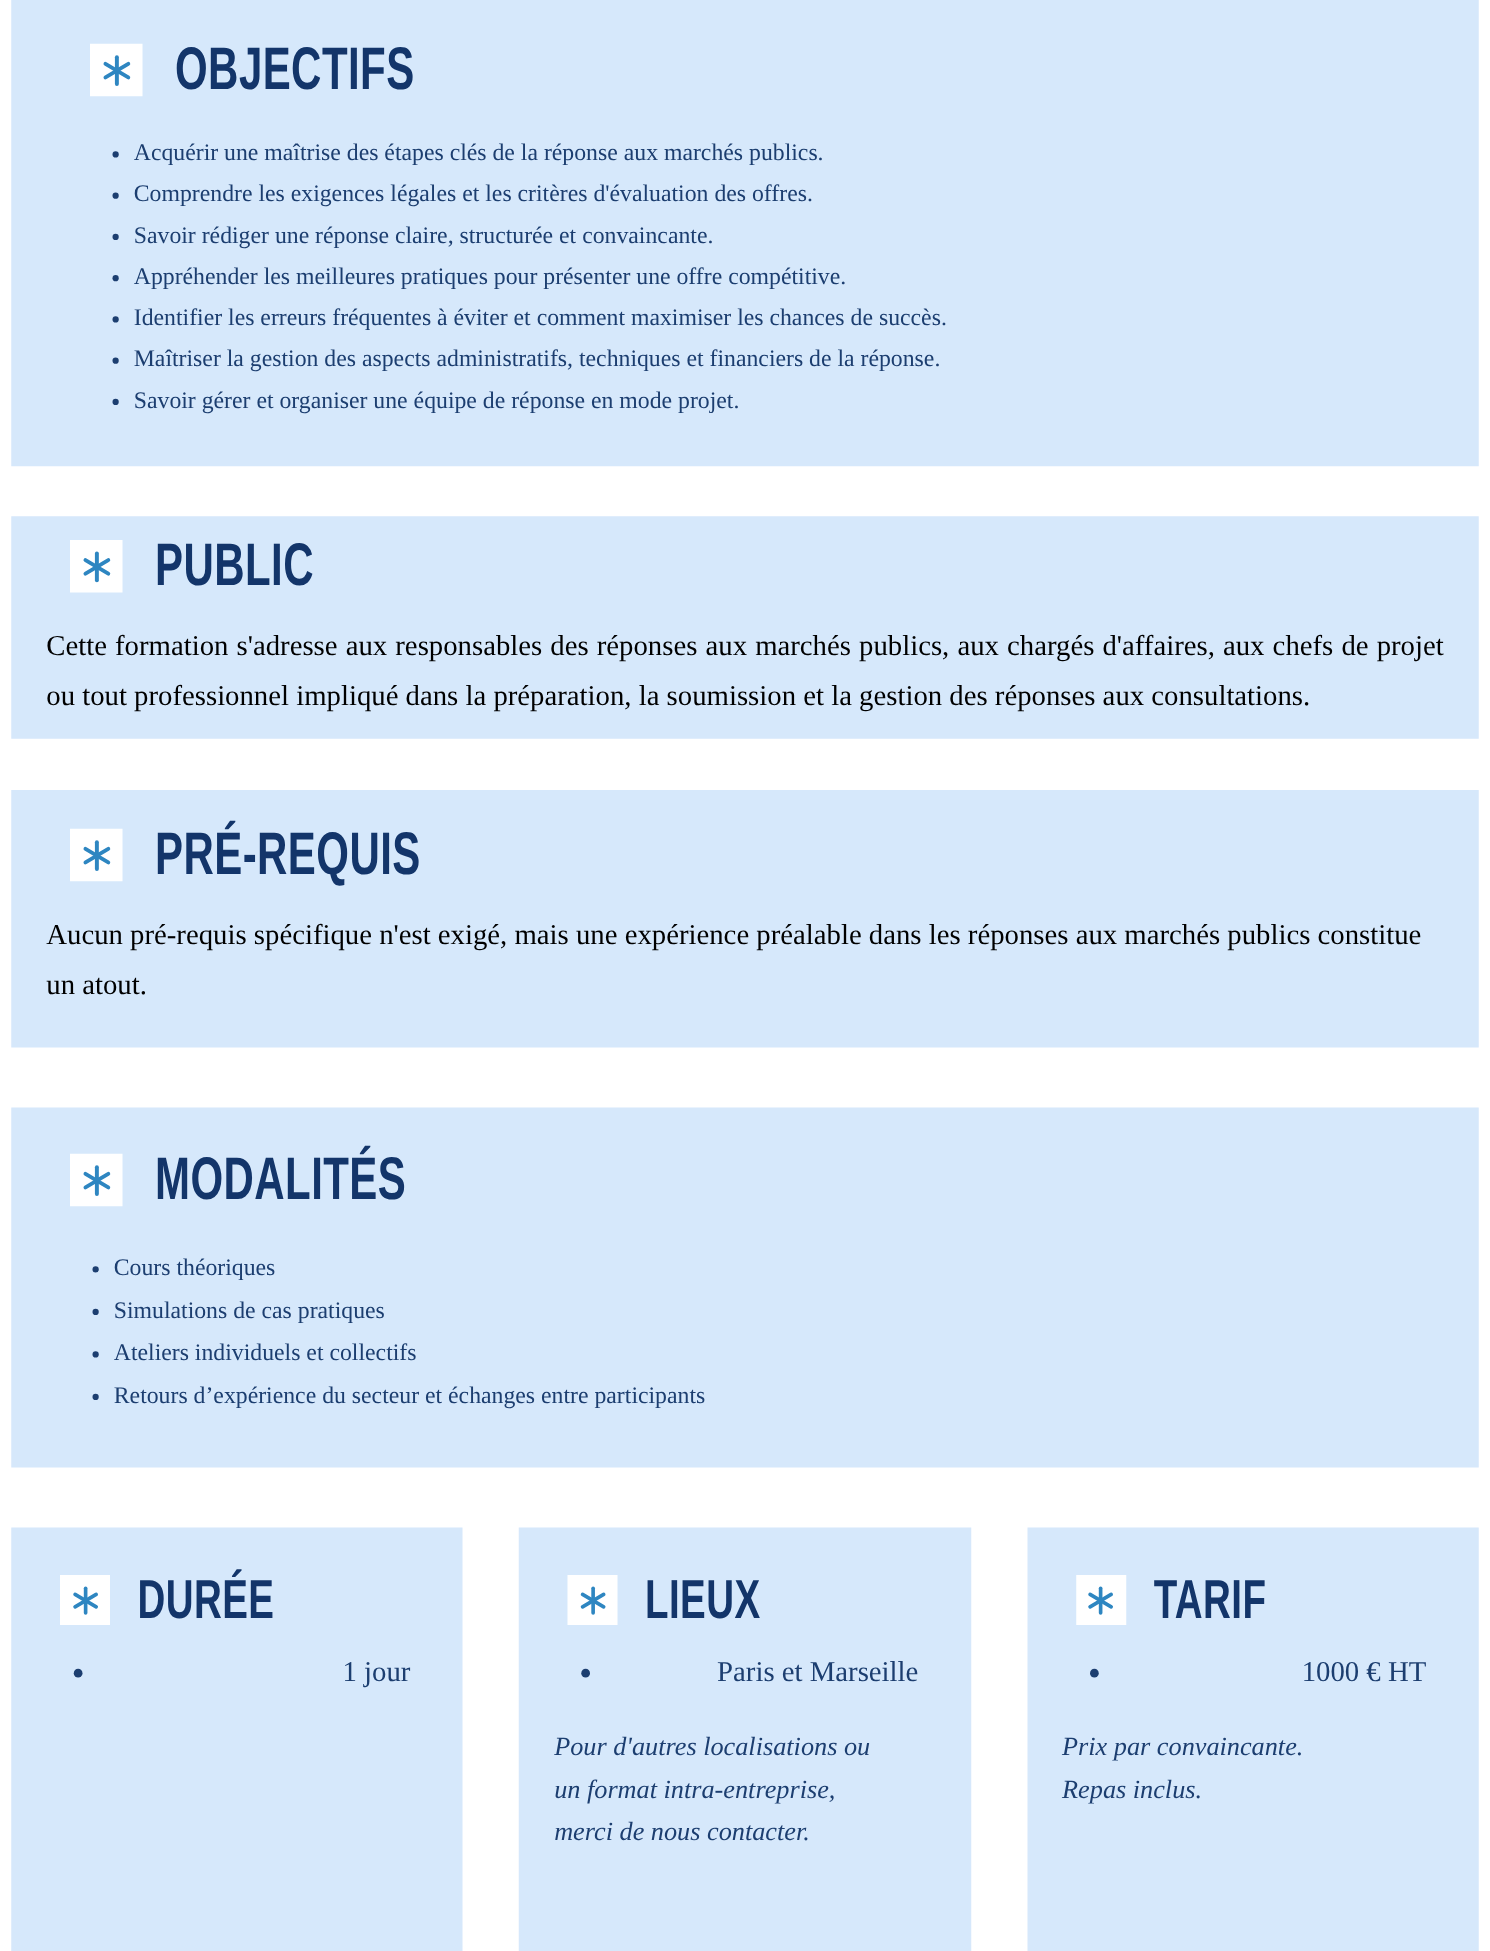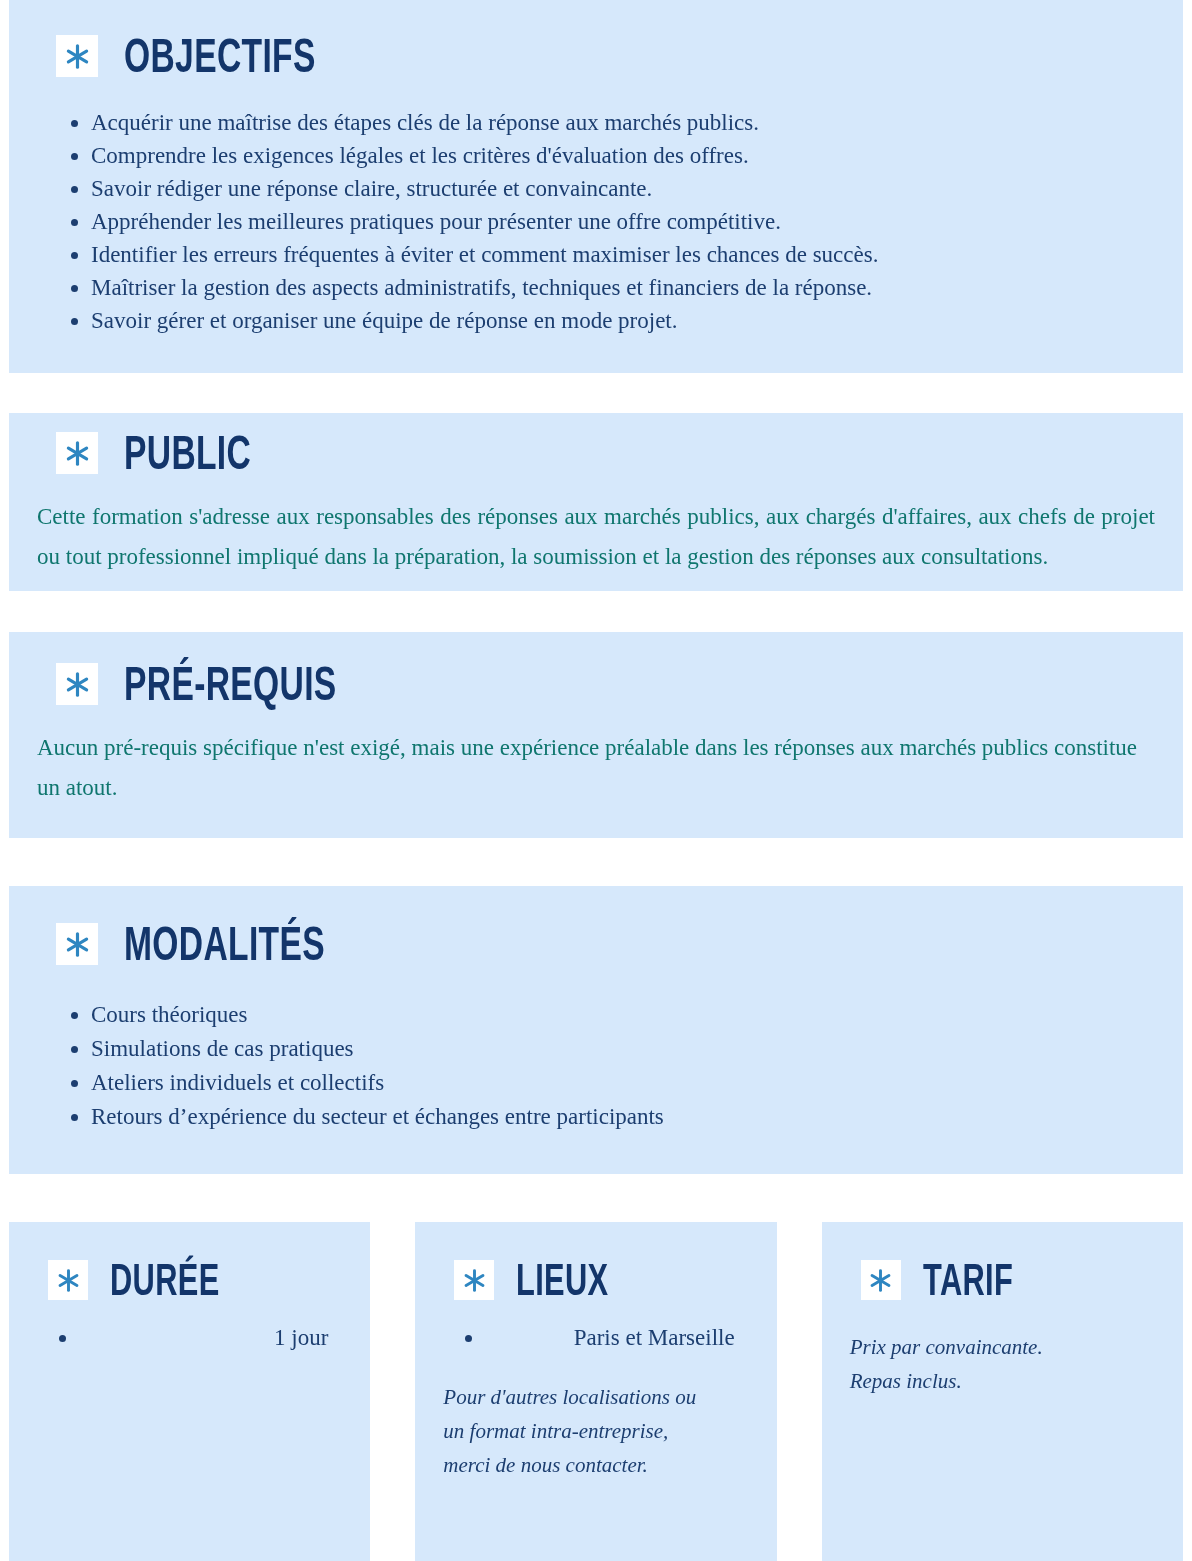--- a/index.html
+++ b/index.html
@@ -48,36 +48,36 @@
     letter-spacing:0.5px;
   }
 
   
   ul.blist{
     margin:22px 0 0 0;
     padding:0 30px 0 82px;
     list-style:disc outside;
   }
   ul.blist li{
-    font-size:23px;
+    font-size:19px;
     line-height:33px;
     color:#1c3e70;
   }
   ul.blist li::marker{color:#1c3e70;}
 
   .para{
     margin:16px 28px 0 28px;
     font-size:23px;
     line-height:40px;
-    color:#0f766e;
+    color:#000000;
   }
   .para.justify{text-align:justify;}
 
   
-  .s-objectifs{padding:28px 0 36px 0;}
+  .s-objectifs{padding:28px 0 36px 16px;}
   .s-public{padding:12px 0 14px 0;}
   .s-prerequis{padding:24px 0 30px 0;}
   .s-modalites{padding:30px 0 40px 0;}
   .s-modalites ul.blist{margin-top:26px;}
   .s-modalites ul.blist li{line-height:34px;}
 
   
   .cards{
     display:flex;
     gap:45px;
@@ -256,20 +256,23 @@
           <svg width="25" height="25" viewBox="0 0 24 24">
             <g stroke="#2e86c1" stroke-width="2.8" stroke-linecap="round">
               <line x1="12" y1="2.5" x2="12" y2="21.5"></line>
               <line x1="3.9" y1="7.2" x2="20.1" y2="16.8"></line>
               <line x1="20.1" y1="7.2" x2="3.9" y2="16.8"></line>
             </g>
           </svg>
         </span>
         <span class="h-label">TARIF</span>
       </div>
+      <ul class="blist">
+          <li>1000 € HT</li>
+        </ul>
       <div class="note">
           <div>Prix par convaincante.</div>
           <div>Repas inclus.</div>
         </div>
     </section>
 
   </div>
 
   <div class="peek-row">
     <div class="spacer"></div>

